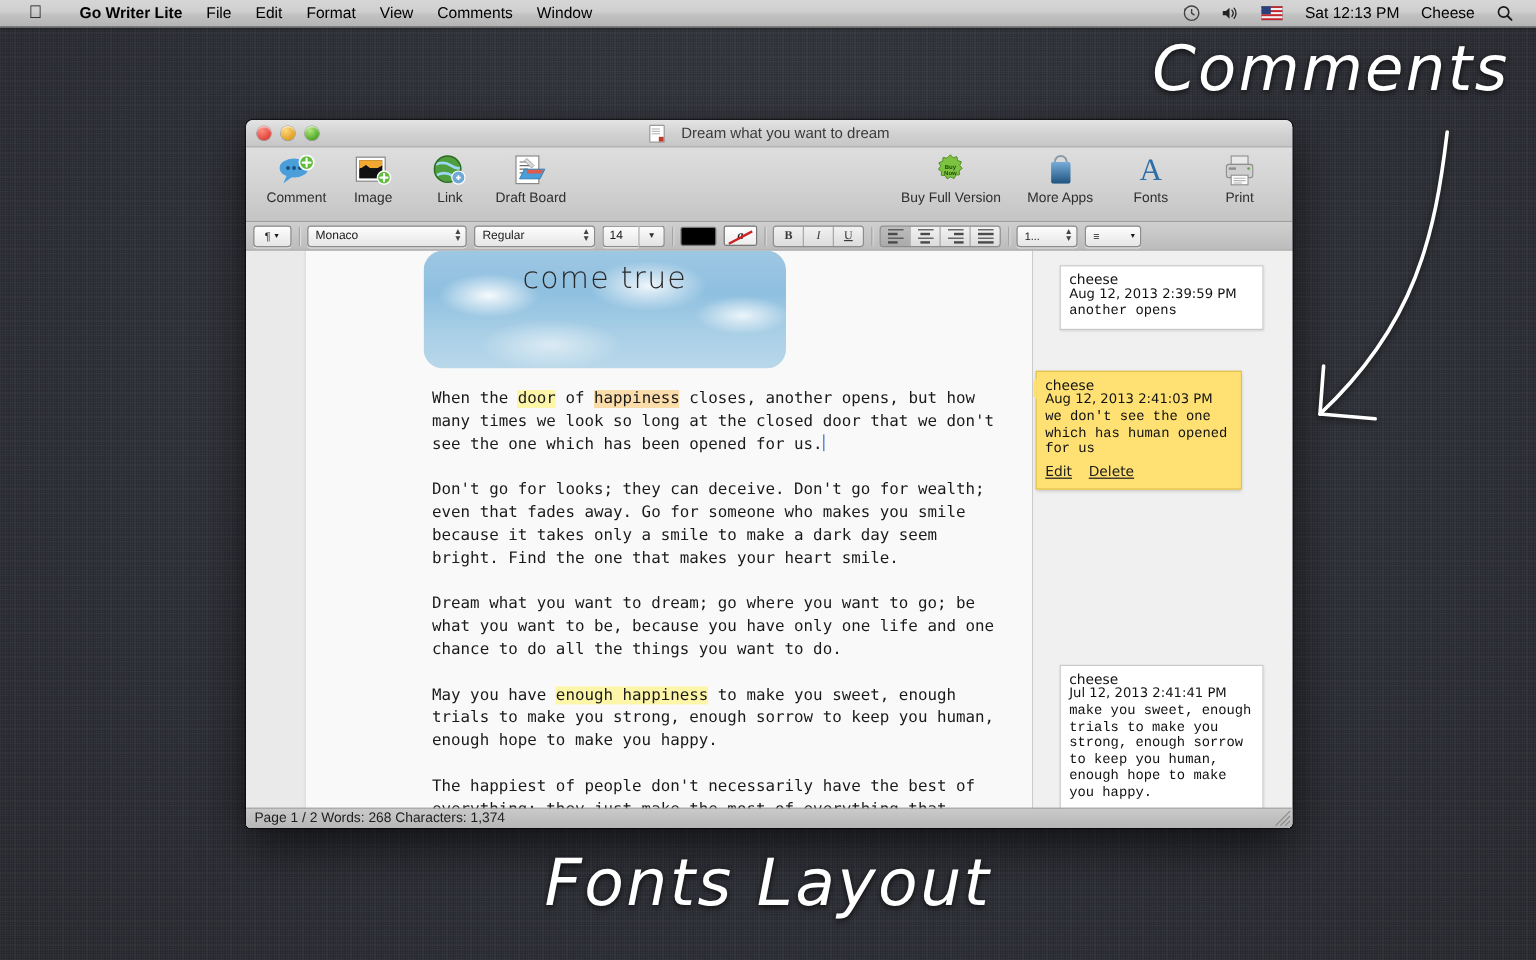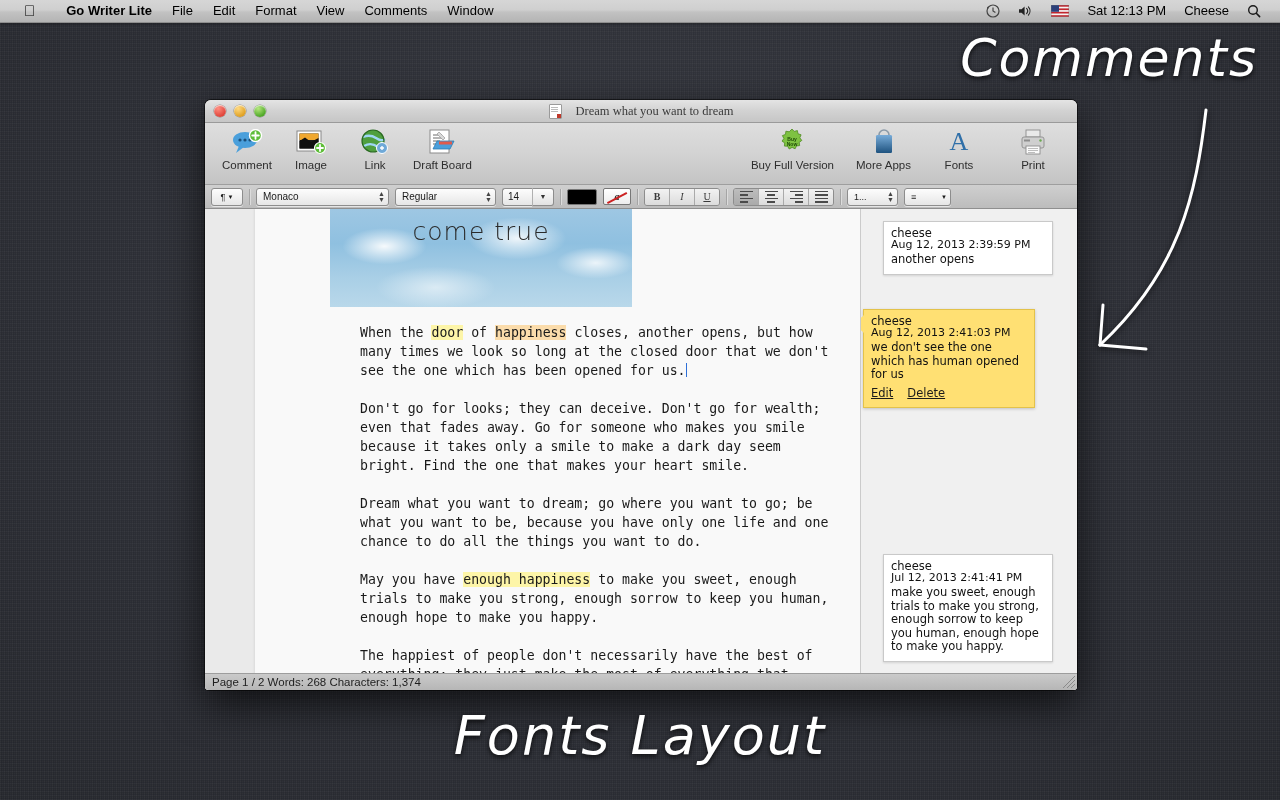--- a/index.html
+++ b/index.html
@@ -66,21 +66,21 @@
     display:flex;align-items:center;position:relative;
   }
   .traffic{display:flex;gap:8px;padding-left:9px;align-items:center;}
   .tl{width:12px;height:12px;border-radius:50%;box-shadow:inset 0 1px 1px rgba(255,255,255,.7),0 0 0 .5px rgba(0,0,0,.35);}
   .tl.red{background:radial-gradient(circle at 35% 30%,#ff8d80,#e0453b 70%);}
   .tl.yellow{background:radial-gradient(circle at 35% 30%,#ffd97f,#e0a124 70%);}
   .tl.green{background:radial-gradient(circle at 35% 30%,#b6e87e,#4fa828 70%);}
   #titletext{
     position:absolute;left:0;right:0;text-align:center;
     font-size:12.5px;color:#3b3b3b;font-weight:500;
-    display:flex;align-items:center;justify-content:center;gap:14px;font-family:Liberation Serif, serif;
+    display:flex;align-items:center;justify-content:center;gap:14px;
   }
   .doc-icon{width:11px;height:13px;background:#fff;border:1px solid #9a9a9a;position:relative;display:inline-block;border-radius:1px;}
   .doc-icon:after{content:"";position:absolute;right:0px;bottom:0px;width:4px;height:4px;background:#c0392b;}
   .doc-icon:before{content:"";position:absolute;left:1px;top:2px;width:7px;height:1px;background:#bbb;box-shadow:0 2px 0 #bbb,0 4px 0 #bbb;}
 
   
   #toolbar{
     height:61px;
     background:linear-gradient(180deg,#dedede 0%,#d3d3d3 50%,#c4c4c4 100%);
     border-bottom:1px solid #9e9e9e;
@@ -131,28 +131,28 @@
   #content{height:100%;display:flex;background:#f3f3f3;}
   #docpane{
     width:655px;background:#eaeaea;position:relative;overflow:hidden;
     border-right:1px solid #cbcbcb;
   }
   #page{
     position:absolute;left:50px;top:0;width:605px;min-height:100%;
     background:#f9f9f9;box-shadow:-1px 0 2px rgba(0,0,0,.07);
   }
   #heroimg{
-    margin:0 0 0 75px;width:302px;height:98px;
+    margin:0 0 0 98px;width:302px;height:98px;
     background:
       radial-gradient(ellipse 60px 26px at 18% 38%, rgba(255,255,255,.92), rgba(255,255,255,0) 70%),
       radial-gradient(ellipse 70px 30px at 62% 30%, rgba(255,255,255,.85), rgba(255,255,255,0) 70%),
       radial-gradient(ellipse 55px 22px at 88% 55%, rgba(255,255,255,.8), rgba(255,255,255,0) 72%),
       radial-gradient(ellipse 80px 28px at 35% 80%, rgba(255,255,255,.55), rgba(255,255,255,0) 75%),
       linear-gradient(180deg,#9ec7e3 0%,#8fc0e0 35%,#a9cfe6 70%,#b9d8ea 100%);
-    position:relative;overflow:hidden;
+    position:relative;overflow:hidden;border-radius:16px;
   }
   #heroimg .hero-text{
     position:absolute;left:0;right:0;top:8px;text-align:center;
     font-size:25px;color:#2a2a2a;letter-spacing:1px;
     font-family:"DejaVu Sans",sans-serif;font-weight:300;
   }
   #doctext{
     font-family:"DejaVu Sans Mono","Liberation Mono",monospace;
     font-size:13.2px;line-height:19px;color:#1a1a1a;
     padding:16px 20px 0 105px;white-space:pre-wrap;
@@ -178,21 +178,21 @@
     box-shadow:0 1px 3px rgba(0,0,0,.2);
   }
   .cmt.selected{left:2px;width:172px;}
   .cmt.selected .tail{
     position:absolute;left:-0px;top:6px;width:0;height:0;
     border-top:9px solid transparent;border-bottom:9px solid transparent;
     border-right:10px solid #ffe073;margin-left:-9px;
   }
   .cmt .author{font-size:11.5px;color:#111;line-height:13px;}
   .cmt .date{font-size:11px;color:#111;line-height:12px;margin-top:-1px;}
-  .cmt .body{font-size:11.5px;color:#111;line-height:13.5px;margin-top:2px;}
+  .cmt .body{font-size:11.5px;color:#111;line-height:13.5px;margin-top:2px;font-family:Liberation Mono, monospace;}
   .cmt .actions{margin-top:4px;display:flex;gap:14px;}
   .cmt .actions span{font-size:11.5px;color:#1b1b1b;text-decoration:underline;cursor:default;}
 
   
   #statusbar{
     position:absolute;left:0;bottom:0;width:100%;height:17px;
     background:linear-gradient(180deg,#cacaca,#b6b6b6);
     border-top:1px solid #9d9d9d;
     display:flex;align-items:center;
     font-size:11.5px;color:#1d1d1d;padding-left:7px;

